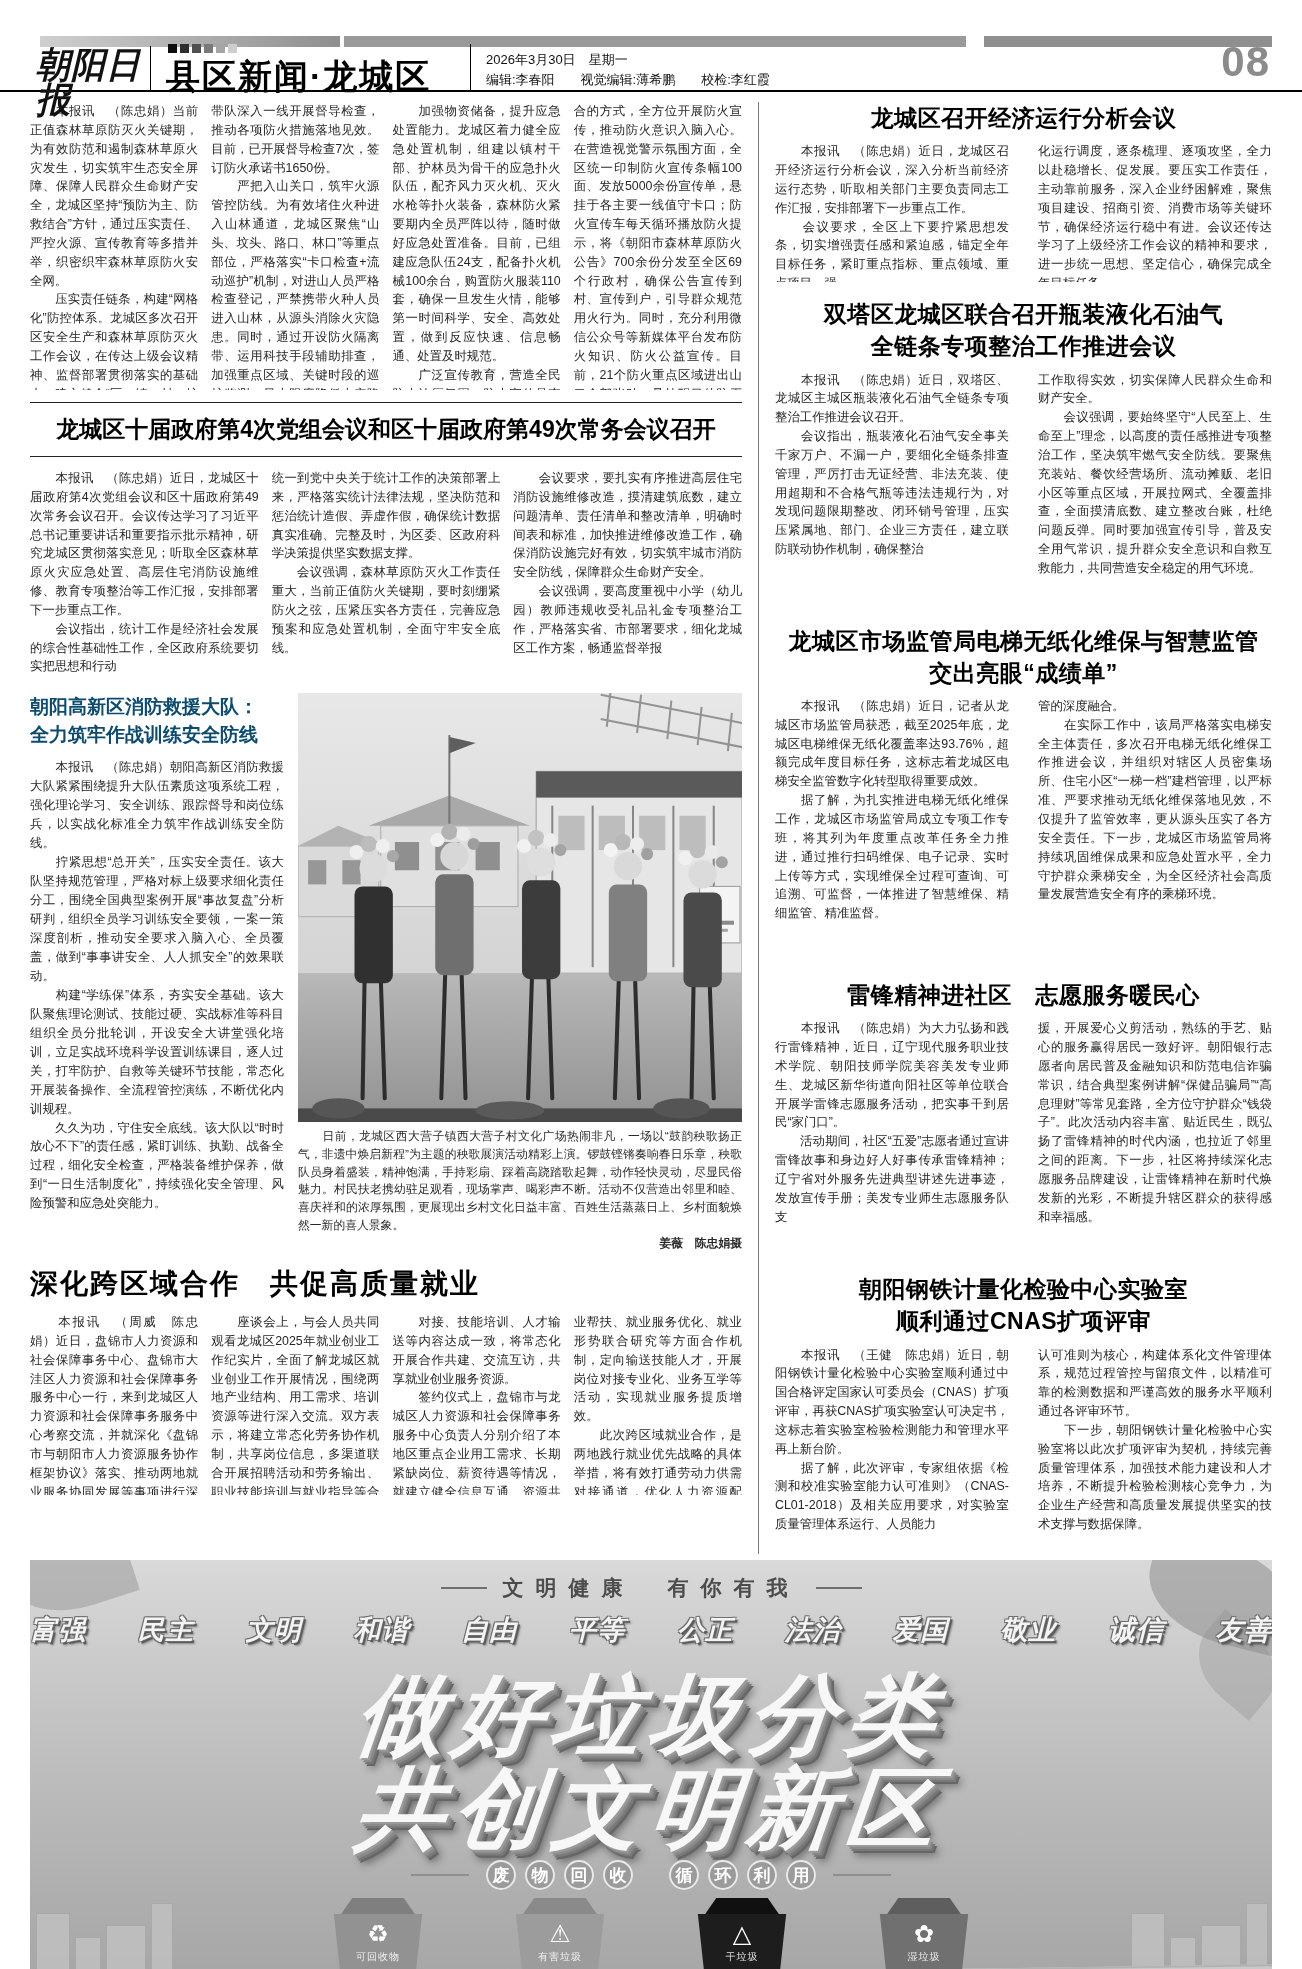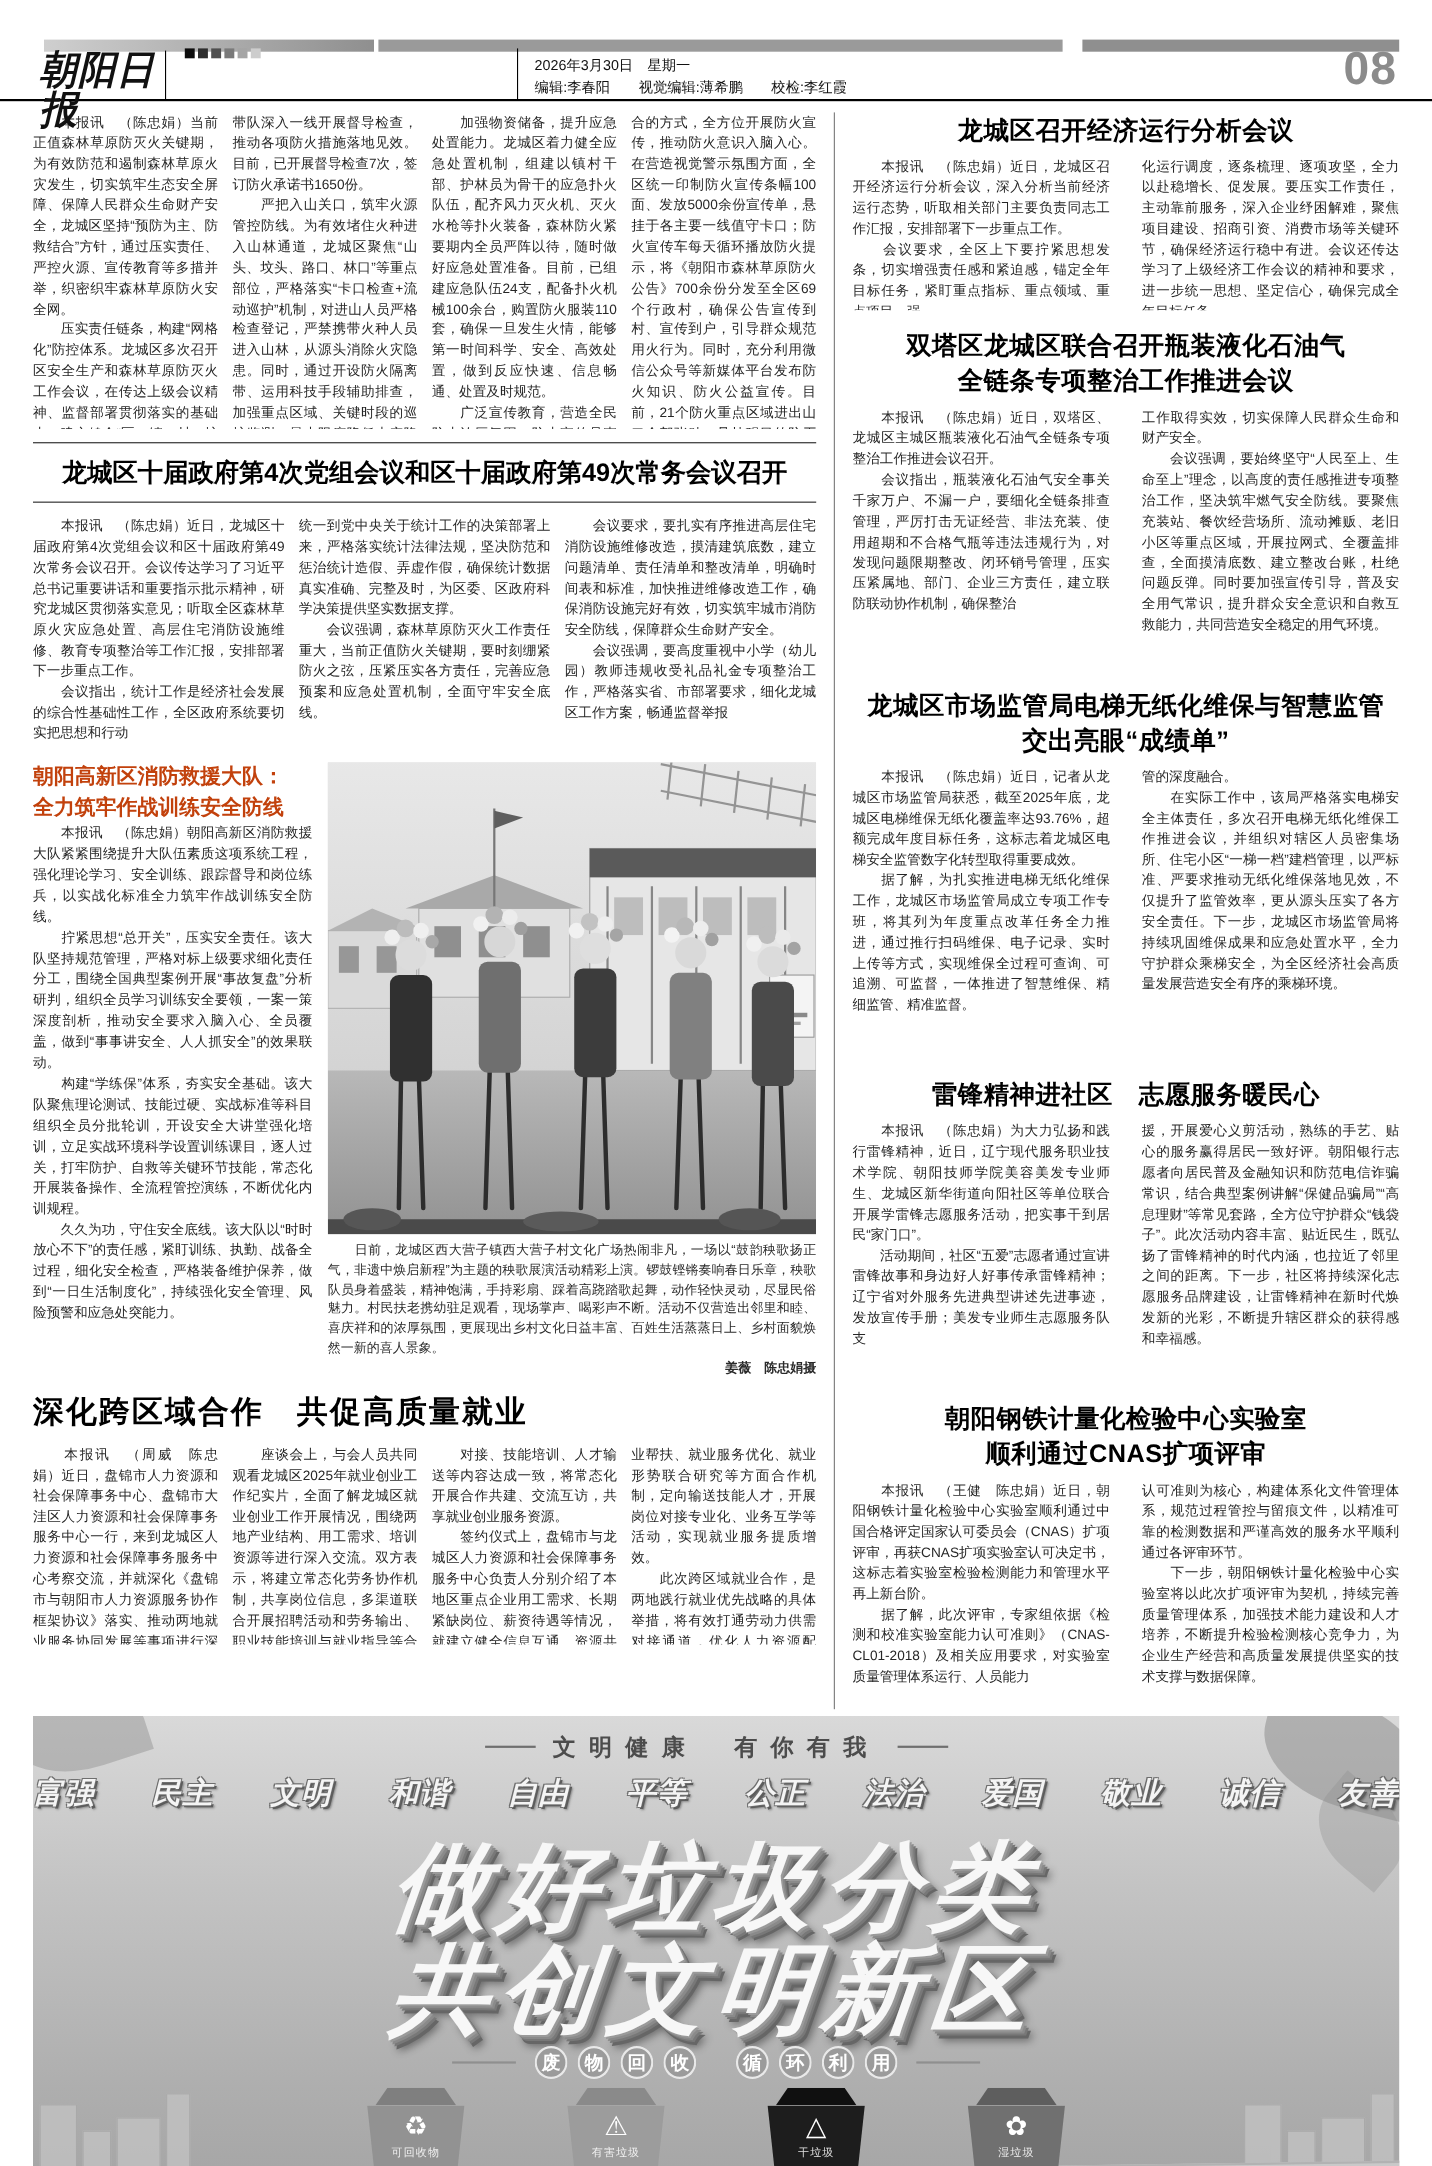--- a/index.html
+++ b/index.html
@@ -46,21 +46,21 @@
   .cols .col {
     flex:1; font-size:12.4px; line-height:1.52; text-align:justify;
     white-space:pre-line; color:#262626; overflow:hidden;
   }
   .cols.fire-cols { height:288px; }
   .cols.gov-cols { height:210px; }
   .cols.emp-cols { height:182px; }
 
   .mid-row { display:flex; gap:14px; height:560px; margin-top:14px; overflow:hidden; }
   .brigade { width:254px; flex:none; }
-  .brigade h3 { font-size:19px; font-weight:900; color:#c2410c; line-height:1.45; }
+  .brigade h3 { font-size:19px; font-weight:900; color:#0c4a6e; line-height:1.45; margin-bottom:10px; }
   .brigade-body { font-size:12.4px; line-height:1.53; text-align:justify; white-space:pre-line; color:#262626; height:480px; overflow:hidden; }
   .photo-block { flex:1; display:flex; flex-direction:column; }
   .photo { height:462px; background:#ddd; overflow:hidden; }
   .photo svg { display:block; width:100%; height:100%; }
   figcaption { margin-top:6px; font-size:11.8px; line-height:1.5; text-align:justify; color:#2a2a2a; }
   .credit { display:block; text-align:right; margin-top:1px; font-weight:bold; }
 
   .right-zone article { margin-bottom:16px; }
   .r-head { font-size:23px; font-weight:900; color:#000; text-align:center; line-height:1.4; margin-bottom:8px; letter-spacing:0.5px; }
   .r-cols { display:flex; gap:29px; overflow:hidden; }
@@ -134,20 +134,21 @@
     <div class="masthead">朝阳日报</div>
     <div class="head-divider1"></div>
     <div class="squares">
         <i></i>
         <i></i>
         <i></i>
         <i></i>
         <i></i>
         <i></i>
       </div>
+    <div class="section-title">县区新闻·龙城区</div>
     <div class="head-divider2"></div>
     <div class="date-block">
       <div><span>2026年3月30日</span>　<span>星期一</span></div>
       <div>编辑:李春阳　　视觉编辑:薄希鹏　　校检:李红霞</div>
     </div>
     <div class="page-number">08</div>
   </header>
 
   <main class="content">
 

